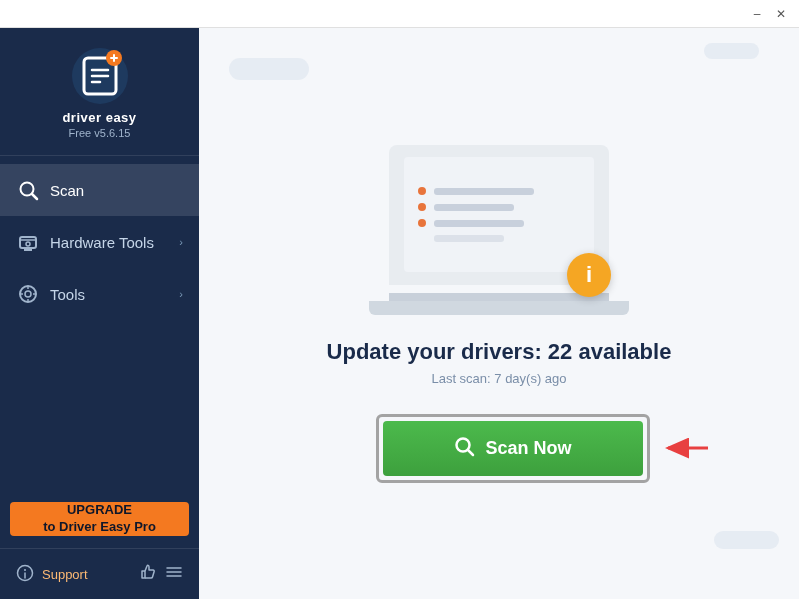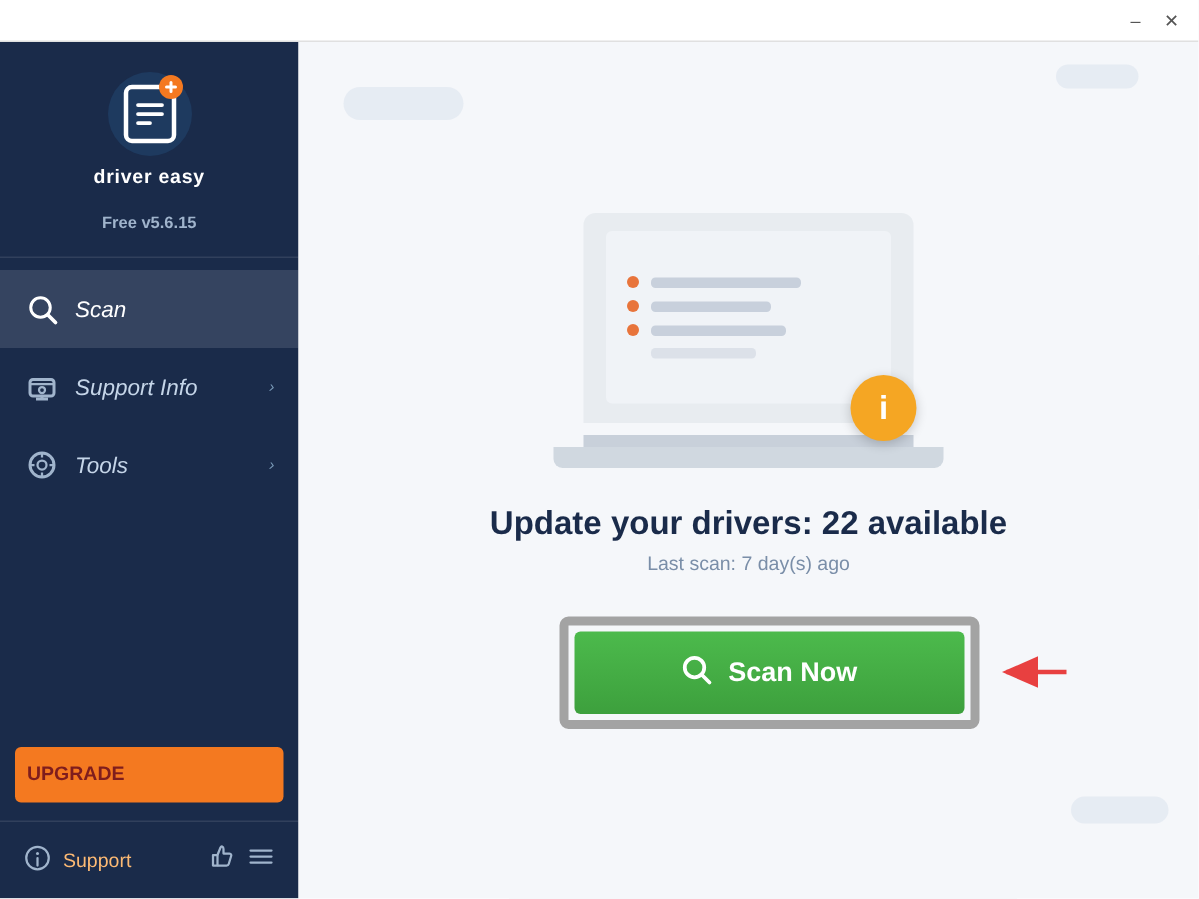--- a/index.html
+++ b/index.html
@@ -72,28 +72,26 @@
     .logo-text {
       font-size: 13px;
       font-weight: 600;
       color: #fff;
       letter-spacing: 0.5px;
     }
 
     .logo-version {
       font-size: 11px;
       color: #a0b4cc;
-      margin-top: 18px;
-      font-weight: bold;
+      margin-top: 2px;
     }
 
     .sidebar-nav {
       flex: 1;
       padding-top: 8px;
-      font-style: italic;
     }
 
     .nav-item {
       display: flex;
       align-items: center;
       padding: 14px 16px;
       cursor: pointer;
       color: #c5d5e8;
       font-size: 15px;
       position: relative;
@@ -121,27 +119,28 @@
     }
 
     .nav-item .nav-chevron {
       font-size: 11px;
       color: #7a9ab8;
     }
 
     .upgrade-btn {
       margin: 12px 10px;
       background: #f47920;
-      color: #7f1d1d;
+      color: #0f172a;
       border: none;
       border-radius: 4px;
-      padding: 10px 8px;
+      padding: 0 8px;
       cursor: pointer;
       font-size: 13px;
       font-weight: 700;
+      text-align: center;
       line-height: 1.3;
     }
 
     .sidebar-footer {
       display: flex;
       align-items: center;
       justify-content: space-between;
       padding: 14px 16px;
       border-top: 1px solid rgba(255,255,255,0.1);
     }
@@ -317,21 +316,21 @@
     }
 
     
     .scan-btn-container {
       position: relative;
       display: flex;
       align-items: center;
     }
 
     .scan-btn-border {
-      border: 6px solid #a3a3a3;
+      border: 3px solid #a3a3a3;
       border-radius: 6px;
       padding: 4px;
       margin-left: 27px;
     }
 
     .scan-btn {
       background: linear-gradient(to bottom, #4cba4c, #3da03d);
       color: #fff;
       border: none;
       border-radius: 4px;
@@ -400,21 +399,21 @@
       <div class="nav-item">
         <span class="nav-icon">
           <svg width="22" height="22" viewBox="0 0 22 22" fill="none">
             <rect x="3" y="6" width="16" height="11" rx="2" stroke="#a0b4cc" stroke-width="2"></rect>
             <line x1="3" y1="9" x2="19" y2="9" stroke="#a0b4cc" stroke-width="1.5"></line>
             <circle cx="11" cy="13" r="2" stroke="#a0b4cc" stroke-width="1.5"></circle>
             <line x1="11" y1="17" x2="11" y2="19" stroke="#a0b4cc" stroke-width="2"></line>
             <line x1="7" y1="19" x2="15" y2="19" stroke="#a0b4cc" stroke-width="2"></line>
           </svg>
         </span>
-        <span class="nav-label">Support Info</span>
+        <span class="nav-label">Hardware Tools</span>
         <span class="nav-chevron">›</span>
       </div>
 
       <div class="nav-item">
         <span class="nav-icon">
           <svg width="22" height="22" viewBox="0 0 22 22" fill="none">
             <circle cx="11" cy="11" r="8" stroke="#a0b4cc" stroke-width="2"></circle>
             <circle cx="11" cy="11" r="3" stroke="#a0b4cc" stroke-width="1.5"></circle>
             <line x1="11" y1="3" x2="11" y2="6" stroke="#a0b4cc" stroke-width="1.5"></line>
             <line x1="11" y1="16" x2="11" y2="19" stroke="#a0b4cc" stroke-width="1.5"></line>
@@ -422,20 +421,21 @@
             <line x1="16" y1="11" x2="19" y2="11" stroke="#a0b4cc" stroke-width="1.5"></line>
           </svg>
         </span>
         <span class="nav-label">Tools</span>
         <span class="nav-chevron">›</span>
       </div>
     </div>
 
     <div class="upgrade-btn">
       <div>UPGRADE</div>
+      <div>to Driver Easy Pro</div>
     </div>
 
     <div class="sidebar-footer">
       <div class="footer-support">
         <span class="support-icon">
           <svg width="18" height="18" viewBox="0 0 18 18" fill="none">
             <circle cx="9" cy="9" r="7.5" stroke="#a0b4cc" stroke-width="1.5"></circle>
             <path d="M9 9 L9 14" stroke="#a0b4cc" stroke-width="1.5" stroke-linecap="round"></path>
             <circle cx="9" cy="6" r="1" fill="#a0b4cc"></circle>
           </svg>

